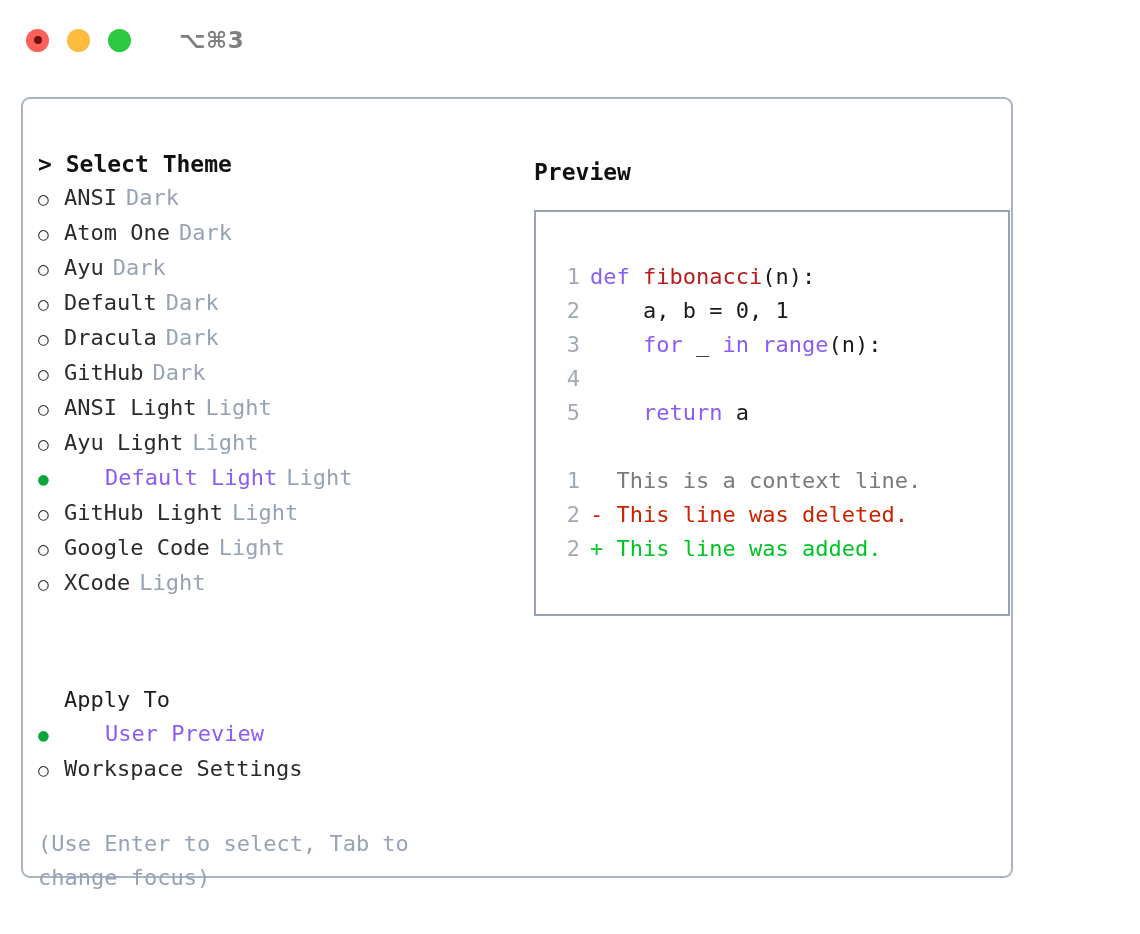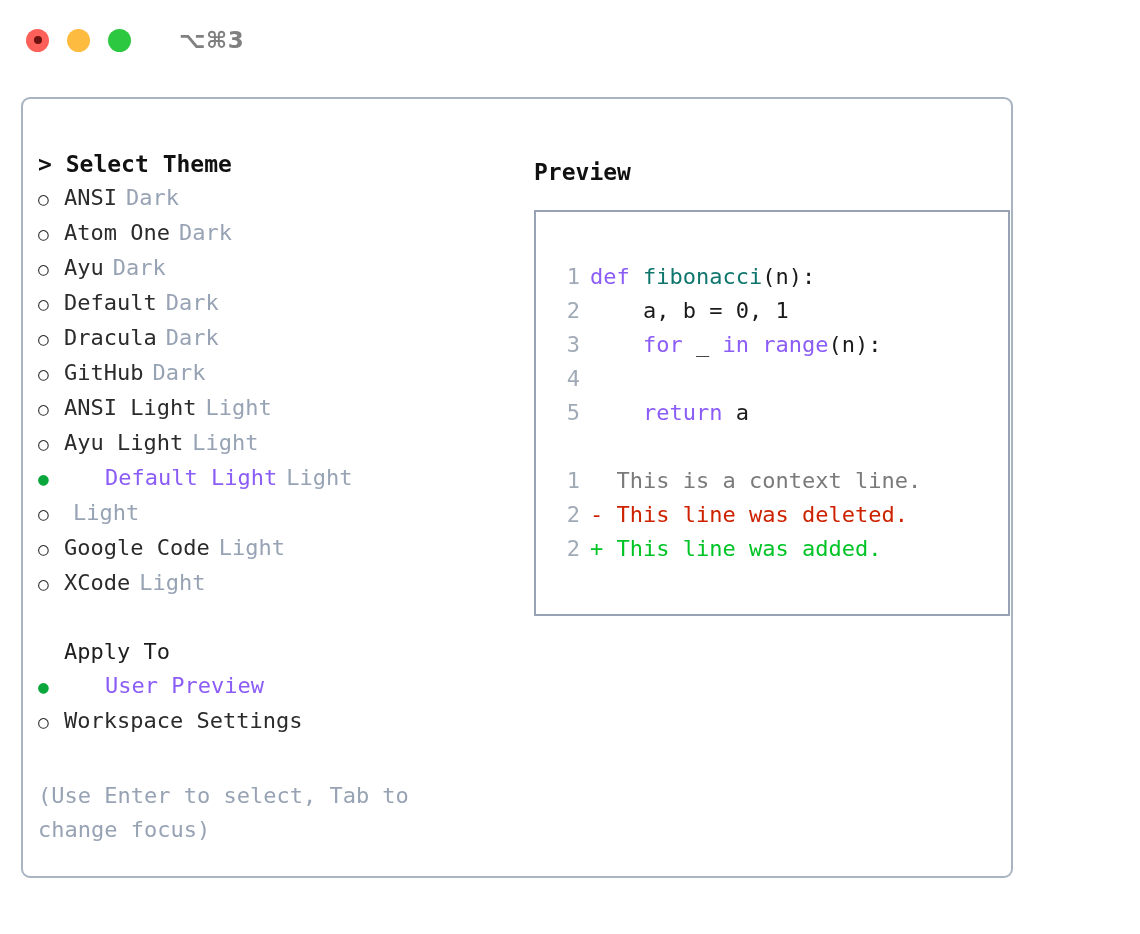--- a/index.html
+++ b/index.html
@@ -121,20 +121,21 @@
     color: #97a3b4;
     margin-left: 9px;
   }
   .spacer { height: 34px; }
   .apply-head {
     display: flex;
     font-size: 22px;
     line-height: 34px;
     color: #1d1d1d;
     white-space: pre;
+    margin-top: 48px;
   }
   .apply-head .marker { color: transparent; }
   .hint {
     margin-top: 40px;
     font-size: 22px;
     line-height: 34px;
     color: #97a3b4;
     width: 400px;
   }
   
@@ -168,21 +169,21 @@
   }
   .lineno {
     width: 30px;
     flex: 0 0 30px;
     text-align: right;
     color: #a0aab6;
     margin-right: 10px;
   }
   .code-text { color: #1a1a1a; }
   .tok-kw     { color: #8b5cf6; }
-  .tok-fn     { color: #0f766e; text-align: center; }
+  .tok-fn     { color: #b91c1c; text-align: center; }
   .tok-plain  { color: #1a1a1a; }
   .diff-gap   { height: 34px; }
   .diff-ctx   { color: #7a7a7a; }
   .diff-del   { color: #cc2200; }
   .diff-add   { color: #00c426; }
 </style>
 </head>
 <body>
 
 <div class="window">
@@ -247,20 +248,21 @@
             <span class="row-label">Ayu Light</span>
             <span class="row-meta">Light</span>
           </li>
           <li class="row sel">
             <span class="marker sel">●</span>
             <span class="row-label">Default Light</span>
             <span class="row-meta">Light</span>
           </li>
           <li class="row">
             <span class="marker">○</span>
+            <span class="row-label">GitHub Light</span>
             <span class="row-meta">Light</span>
           </li>
           <li class="row">
             <span class="marker">○</span>
             <span class="row-label">Google Code</span>
             <span class="row-meta">Light</span>
           </li>
           <li class="row">
             <span class="marker">○</span>
             <span class="row-label">XCode</span>

